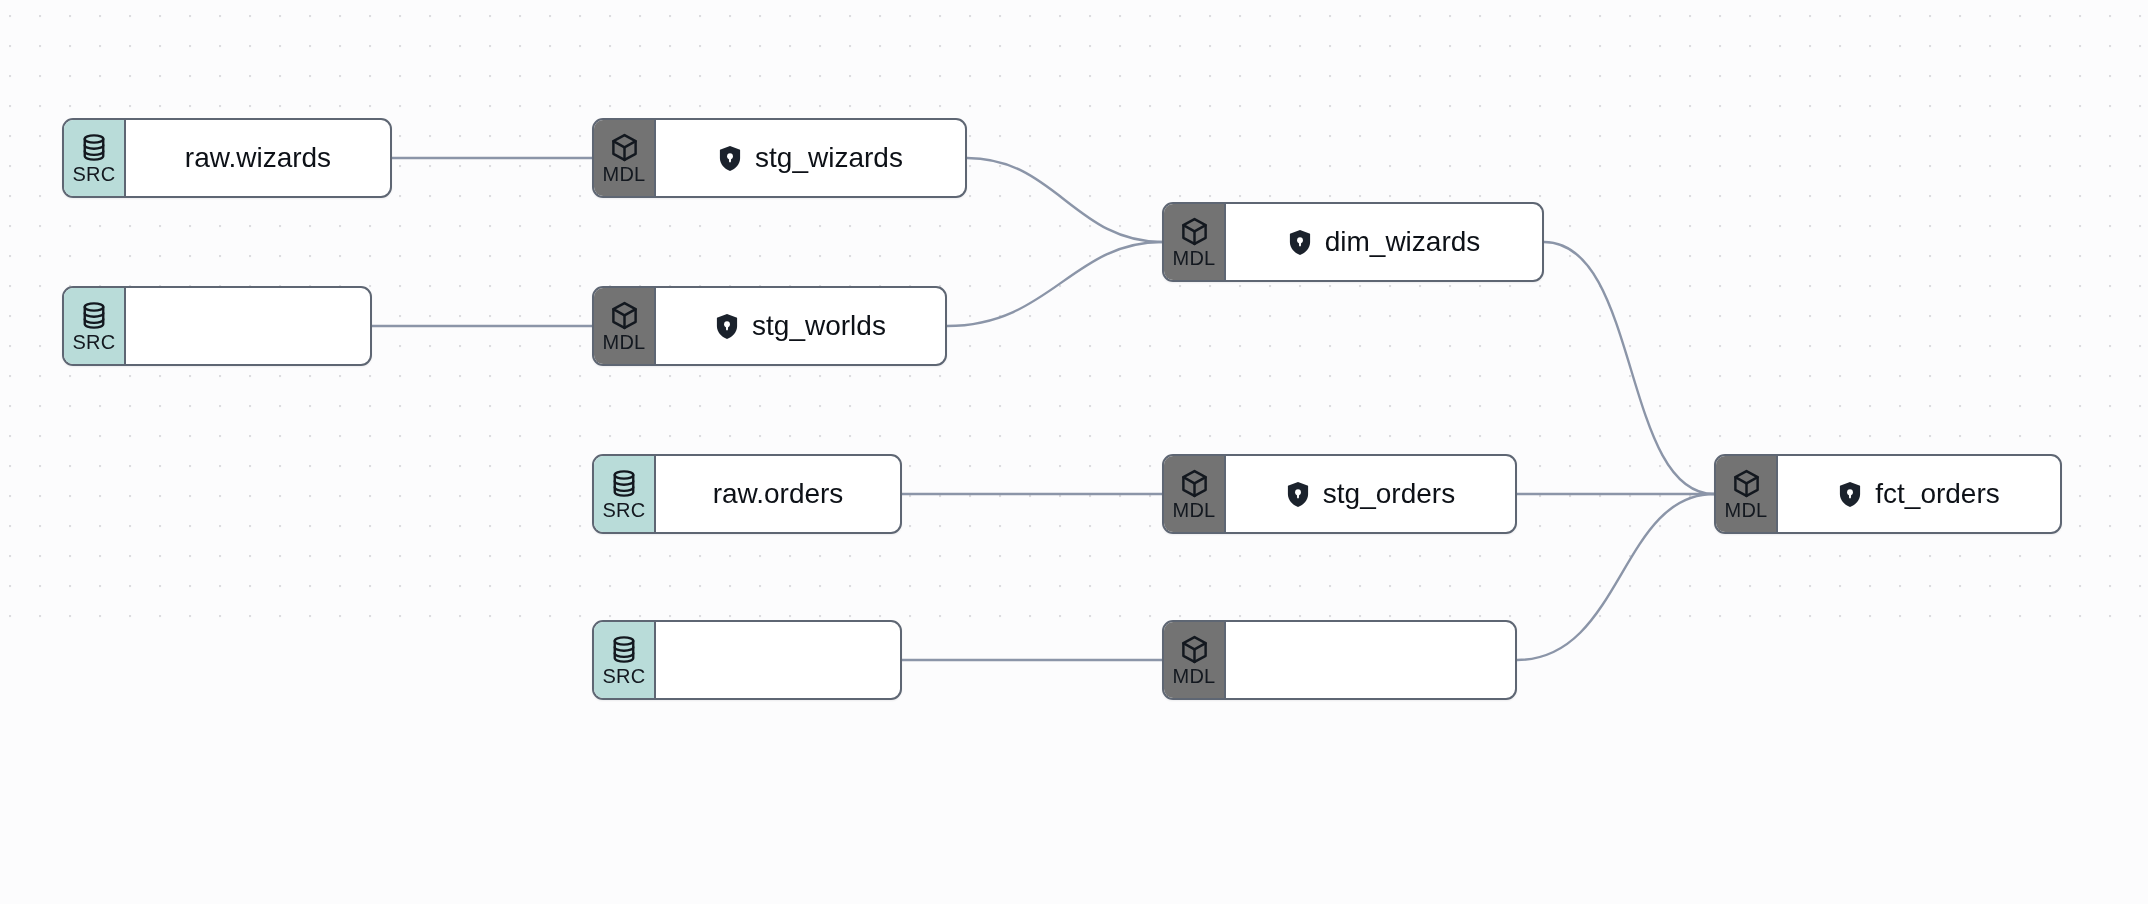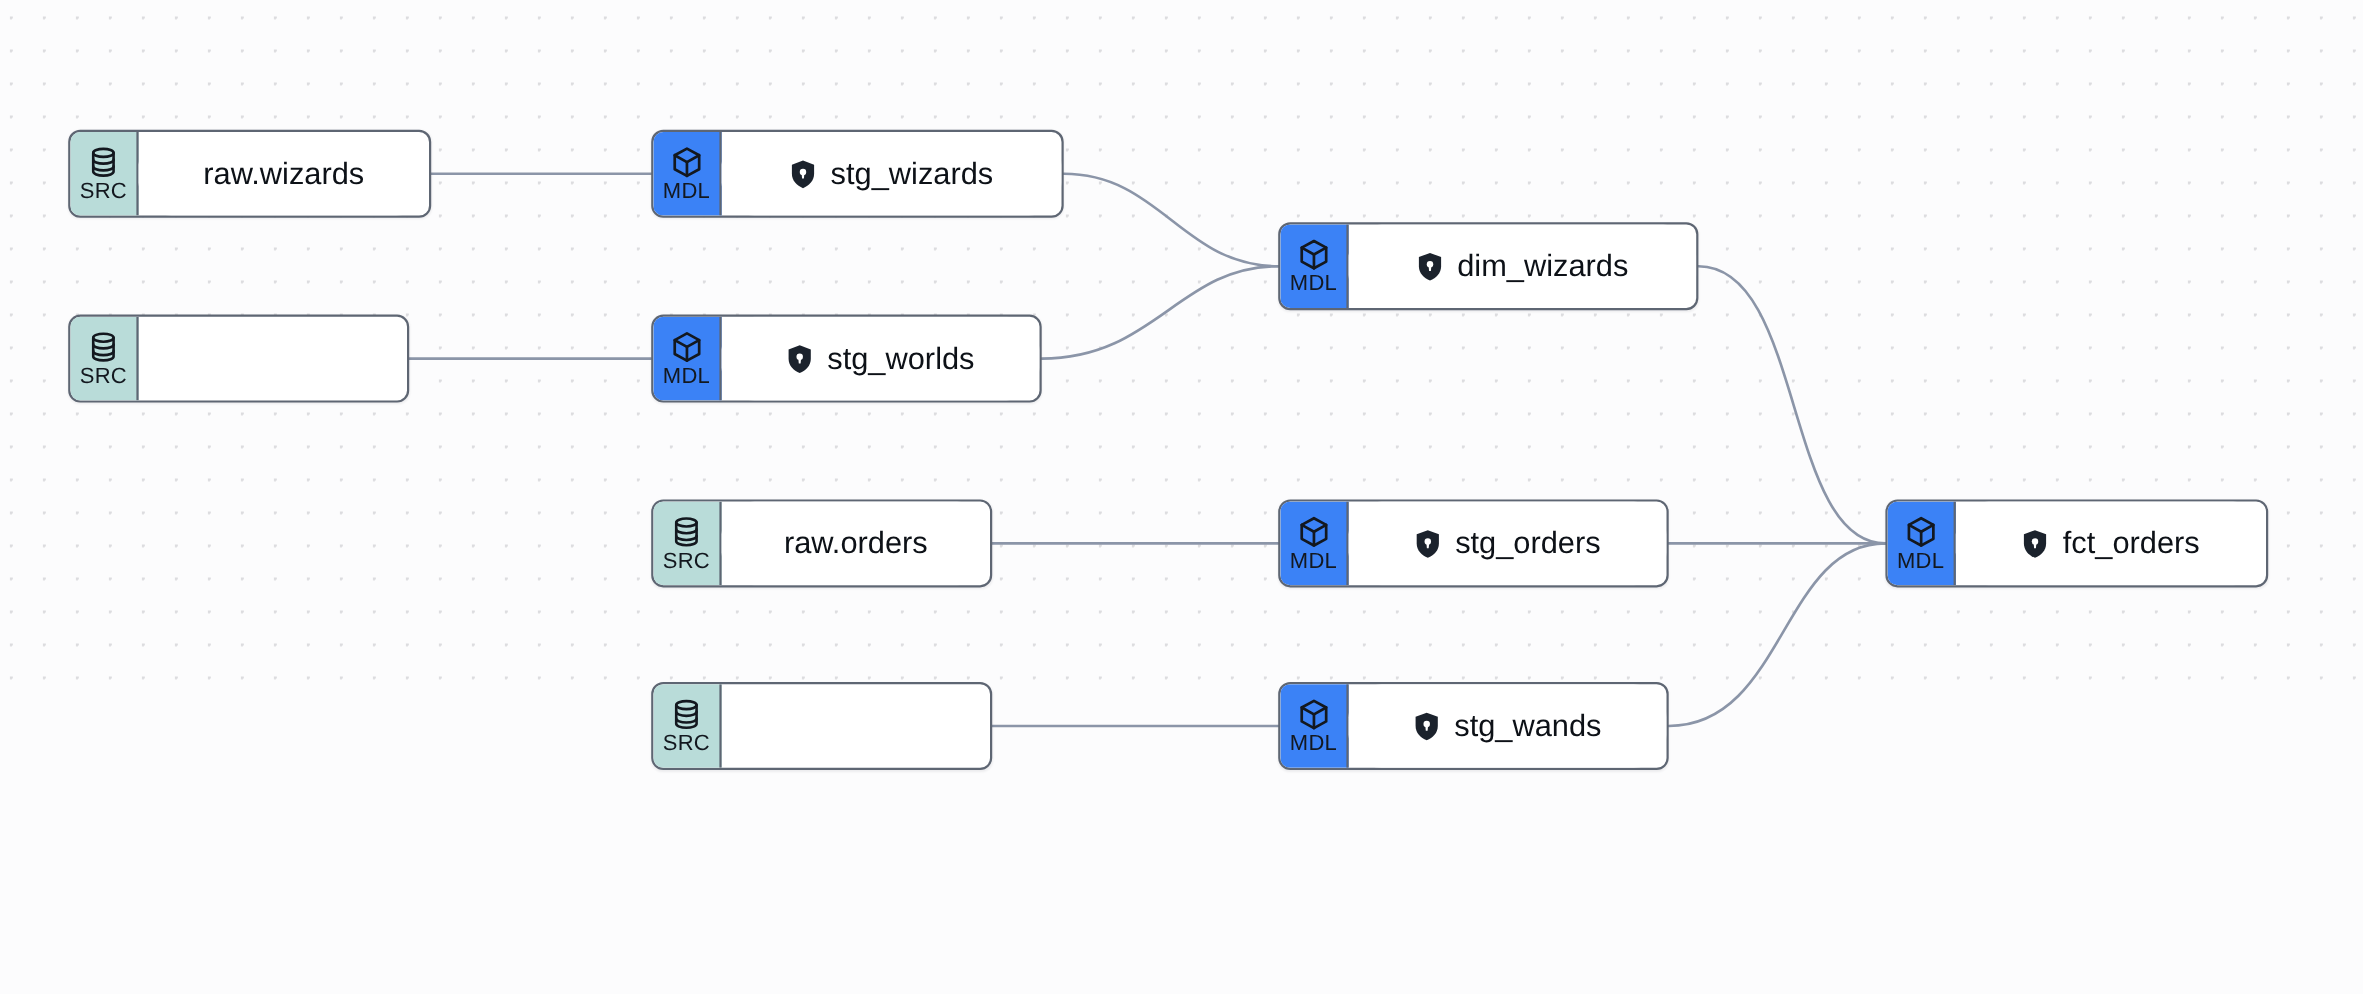--- a/index.html
+++ b/index.html
@@ -40,21 +40,21 @@
     flex:0 0 62px;
     display:flex;
     flex-direction:column;
     align-items:center;
     justify-content:center;
     gap:1px;
     border-right:2.2px solid #5e6673;
     box-sizing:border-box;
   }
   .node.src .badge{background:#b9dcd9;}
-  .node.mdl .badge{background:#3b82f6;}
+  .node.mdl .badge{background:#737373;}
   .badge svg{display:block;}
   .badge-text{
     font-size:20px;
     line-height:20px;
     color:#13181f;
     letter-spacing:.2px;
     font-family:"Liberation Sans", sans-serif;
   }
   .body{
     flex:1 1 auto;
@@ -210,28 +210,20 @@
 
   <div class="node mdl" style="left:1162px;top:620px;width:355px;">
     <div class="badge">
       <svg width="31" height="31" viewBox="0 0 24 24" fill="none" stroke="#13181f" stroke-width="1.9" stroke-linecap="round" stroke-linejoin="round">
         <path d="M12 2.4 L20.6 7.1 V16.9 L12 21.6 L3.4 16.9 V7.1 Z"></path>
         <path d="M3.4 7.1 L12 11.9 L20.6 7.1"></path>
         <path d="M12 11.9 V21.6"></path>
       </svg>
       <span class="badge-text">MDL</span>
     </div>
-    <div class="body">
-      <svg class="lock" width="24" height="27" viewBox="0 0 20 23">
-        <path d="M10 0.8 L18.6 4 V11.1 C18.6 16.4 14.8 20.4 10 22.2 C5.2 20.4 1.4 16.4 1.4 11.1 V4 Z" fill="#1b222c"></path>
-        <circle cx="10" cy="9.6" r="2.5" fill="#ffffff"></circle>
-        <path d="M8.8 9.6 h2.4 l-0.5 5.2 h-1.4 Z" fill="#ffffff"></path>
-      </svg>
-      <span class="label">stg_wands</span>
-    </div>
   </div>
 
   <div class="node mdl" style="left:1162px;top:202px;width:382px;">
     <div class="badge">
       <svg width="31" height="31" viewBox="0 0 24 24" fill="none" stroke="#13181f" stroke-width="1.9" stroke-linecap="round" stroke-linejoin="round">
         <path d="M12 2.4 L20.6 7.1 V16.9 L12 21.6 L3.4 16.9 V7.1 Z"></path>
         <path d="M3.4 7.1 L12 11.9 L20.6 7.1"></path>
         <path d="M12 11.9 V21.6"></path>
       </svg>
       <span class="badge-text">MDL</span>

